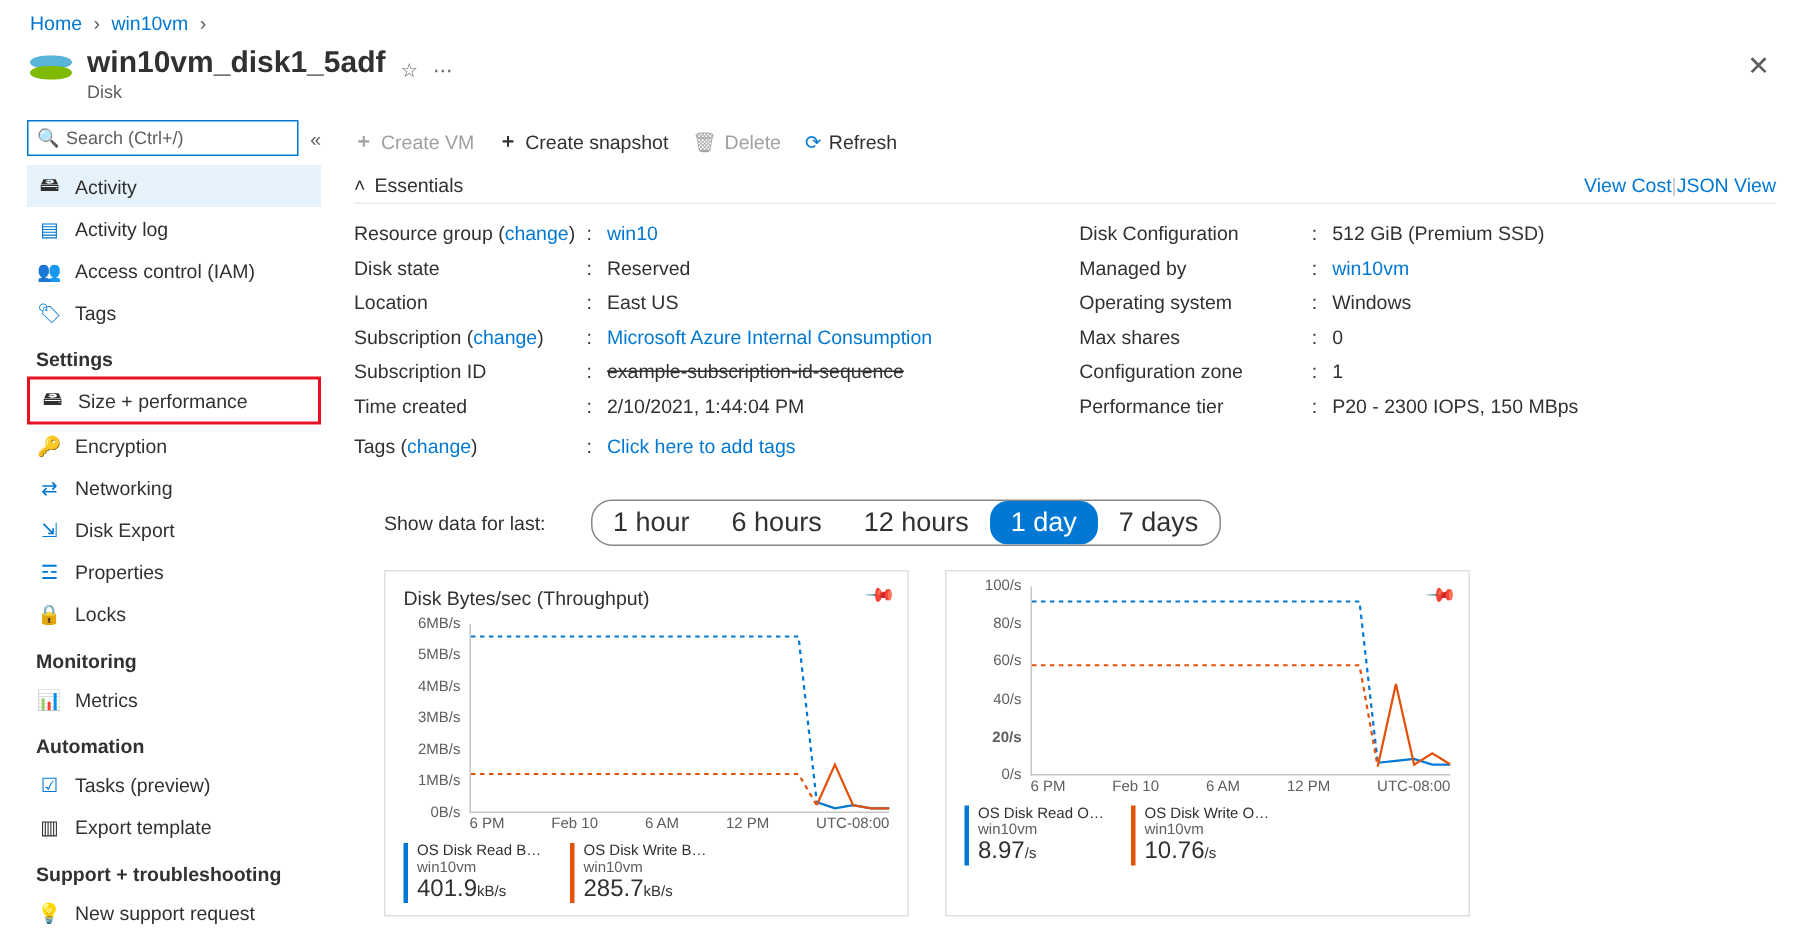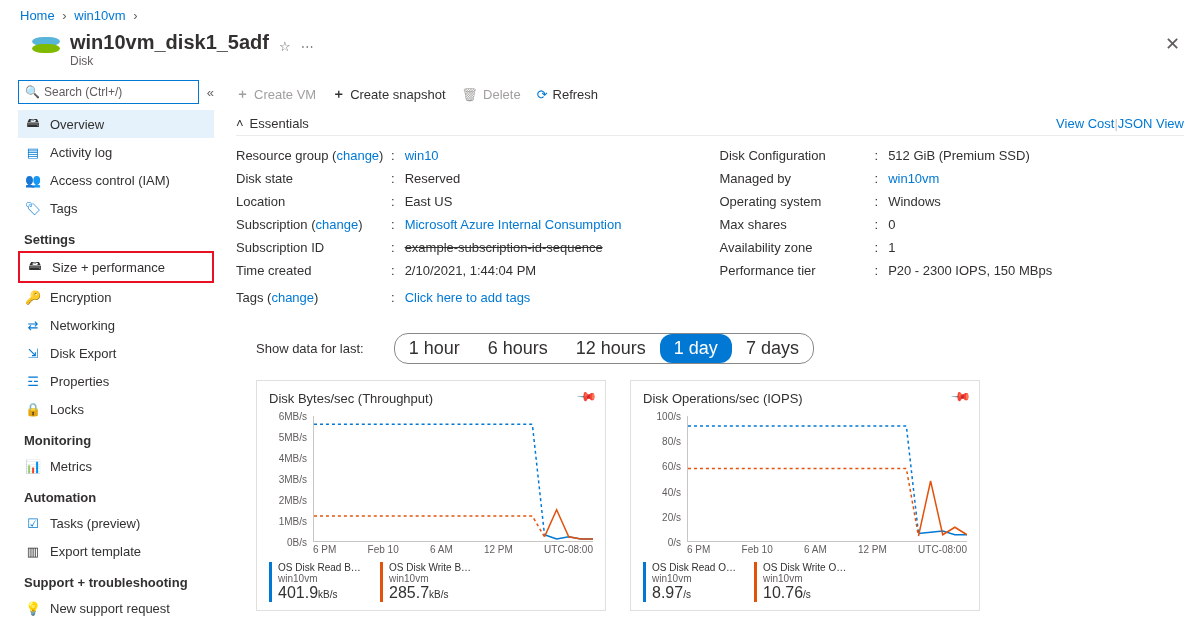--- a/index.html
+++ b/index.html
@@ -2,21 +2,21 @@
 <html><head>
 <meta charset="utf-8">
 <style>
 * { box-sizing: border-box; margin: 0; padding: 0; font-family: "Segoe UI", Arial, sans-serif; }
 body { font-size: 13px; color: #323130; background: #fff; width: 1200px; height: 632px; overflow: hidden; }
 a { color: #0078d4; text-decoration: none; cursor: pointer; }
 
 .breadcrumb { padding: 8px 20px 4px; font-size: 13px; color: #0078d4; }
 .breadcrumb span.sep { color: #605e5c; margin: 0 4px; }
 
-.header { display: flex; align-items: flex-start; padding: 4px 32px 8px; position: relative; }
+.header { display: flex; align-items: flex-start; padding: 4px 20px 8px; position: relative; }
 .disk-icon { width: 28px; height: 18px; margin-right: 10px; margin-top: 6px; }
 .disk-icon .top { width: 28px; height: 9px; background:#59b4d9; border-radius: 50%/60%; }
 .disk-icon .bot { width: 28px; height: 9px; background:#7fba00; border-radius: 50%/60%; margin-top:-2px; }
 .title-block .title { font-size: 20px; font-weight: 600; }
 .title-block .sub { font-size: 12px; color: #605e5c; }
 .title-actions { margin-left: 10px; display: flex; align-items: center; gap: 10px; padding-top: 8px; color:#605e5c; }
 .close-x { position: absolute; right: 20px; top: 6px; font-size: 18px; color:#605e5c; cursor:pointer; }
 
 .layout { display: flex; }
 .sidebar { width: 222px; border-right: none; padding: 4px 8px 0 18px; }
@@ -107,21 +107,21 @@
     <div class="search-row">
       <div class="search-box">
         <span class="mag">🔍</span>
         <span>Search (Ctrl+/)</span>
       </div>
       <span class="collapse-caret">«</span>
     </div>
 
     <div class="nav-item active">
         <span class="ico">🖴</span>
-        <span>Overview</span>
+        <span>Activity</span>
       </div>
     <div class="nav-item">
         <span class="ico" style="color:#0078d4">▤</span>
         <span>Activity log</span>
       </div>
     <div class="nav-item">
         <span class="ico">👥</span>
         <span>Access control (IAM)</span>
       </div>
     <div class="nav-item">
@@ -287,21 +287,21 @@
             </div>
           </div>
         <div class="kv-row">
             <div class="kv-key">Max shares</div>
             <div class="kv-val">
               <span class="colon">:</span>
               <span>0</span>
             </div>
           </div>
         <div class="kv-row">
-            <div class="kv-key">Availability zone</div>
+            <div class="kv-key">Configuration zone</div>
             <div class="kv-val">
               <span class="colon">:</span>
               <span>1</span>
             </div>
           </div>
         <div class="kv-row">
             <div class="kv-key">Performance tier</div>
             <div class="kv-val">
               <span class="colon">:</span>
               <span>P20 - 2300 IOPS, 150 MBps</span>
@@ -358,29 +358,28 @@
           </div>
           <div class="legend-item orange">
             <div class="lbl">OS Disk Write Bytes/..</div>
               <div class="sub">win10vm</div>
             <div><span class="val">285.7</span><span class="unit">kB/s</span></div>
           </div>
         </div>
       </div>
 
       <div class="chart-card">
-        <div class="chart-title">Disk Operations/sec (IOPS)</div>
         <div class="pin">📌</div>
         <div class="chart-body">
           <div class="y-ticks">
               <div style="top: 0%;">100/s</div>
               <div style="top: 20%;">80/s</div>
               <div style="top: 40%;">60/s</div>
               <div style="top: 60%;">40/s</div>
-              <div style="top: 80%;">20/s</div>
+              <div style="top: 80%; font-weight: bold;">20/s</div>
               <div style="top: 100%;">0/s</div>
             </div>
           <div class="plot"><svg class="plot-svg" viewBox="0 0 280 126" preserveAspectRatio="none">
                 <path d="M0,10.079999999999998 L12.17391304347826,10.079999999999998 L24.34782608695652,10.079999999999998 L36.52173913043478,10.079999999999998 L48.69565217391304,10.079999999999998 L60.869565217391305,10.079999999999998 L73.04347826086956,10.079999999999998 L85.21739130434783,10.079999999999998 L97.39130434782608,10.079999999999998 L109.56521739130436,10.079999999999998 L121.73913043478261,10.079999999999998 L133.91304347826087,10.079999999999998 L146.08695652173913,10.079999999999998 L158.26086956521738,10.079999999999998 L170.43478260869566,10.079999999999998 L182.6086956521739,10.079999999999998 L194.78260869565216,10.079999999999998 L206.9565217391304,10.079999999999998 L219.13043478260872,10.079999999999998 L231.30434782608697,118.44" stroke="#0078d4" fill="none" stroke-width="1.5" stroke-dasharray="3,3"></path>
                 <path d="M231.30434782608697,118.44 L243.47826086956522,117.18 L255.65217391304347,115.92 L267.82608695652175,119.7 L280,119.7" stroke="#0078d4" fill="none" stroke-width="1.5"></path>
                 <path d="M0,52.92 L12.17391304347826,52.92 L24.34782608695652,52.92 L36.52173913043478,52.92 L48.69565217391304,52.92 L60.869565217391305,52.92 L73.04347826086956,52.92 L85.21739130434783,52.92 L97.39130434782608,52.92 L109.56521739130436,52.92 L121.73913043478261,52.92 L133.91304347826087,52.92 L146.08695652173913,52.92 L158.26086956521738,52.92 L170.43478260869566,52.92 L182.6086956521739,52.92 L194.78260869565216,52.92 L206.9565217391304,52.92 L219.13043478260872,52.92 L231.30434782608697,120.96" stroke="#e3520b" fill="none" stroke-width="1.5" stroke-dasharray="3,3"></path>
                 <path d="M231.30434782608697,120.96 L243.47826086956522,65.52000000000001 L255.65217391304347,119.7 L267.82608695652175,112.14 L280,119.7" stroke="#e3520b" fill="none" stroke-width="1.5"></path>
               </svg></div>
           <div class="x-ticks">
               <span>6 PM</span>

